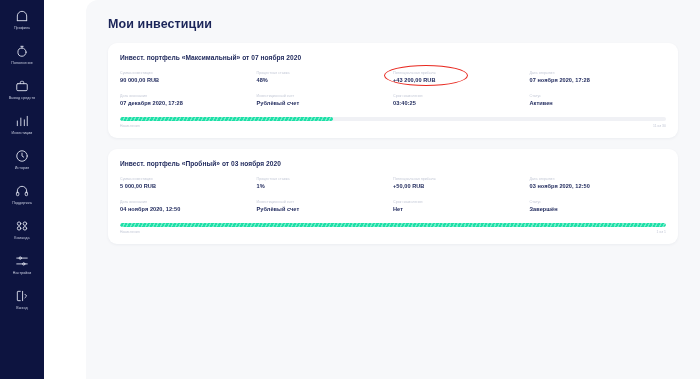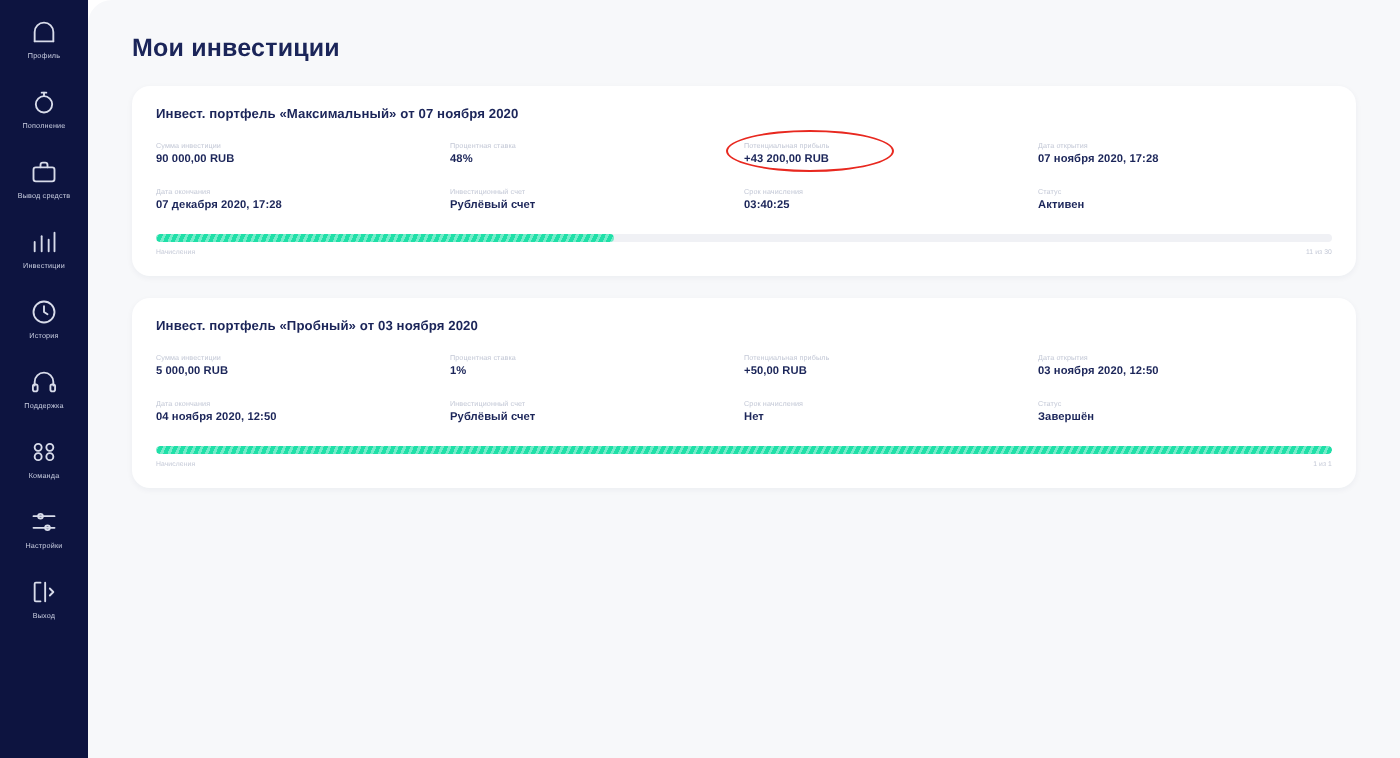--- a/index.html
+++ b/index.html
@@ -2,21 +2,21 @@
 <html><head>
 <meta charset="utf-8">
 <style>
   * { box-sizing: border-box; margin: 0; padding: 0; }
   html, body {
     width: 700px; height: 379px;
     font-family: "Liberation Sans", sans-serif;
     background: #ffffff;
     overflow: hidden;
   }
-  .app { position: relative; width: 700px; height: 287px; display: flex; background:#ffffff; }
+  .app { position: relative; width: 700px; height: 287px; display: flex; background:#ffffff;gap:42px; }
 
   
   .sidebar {
     width: 44px; height: 379px;
     background: #0d1440;
     display: flex; flex-direction: column;
     align-items: center;
     padding-top: 8px;
     flex: 0 0 44px;
     z-index: 3;

